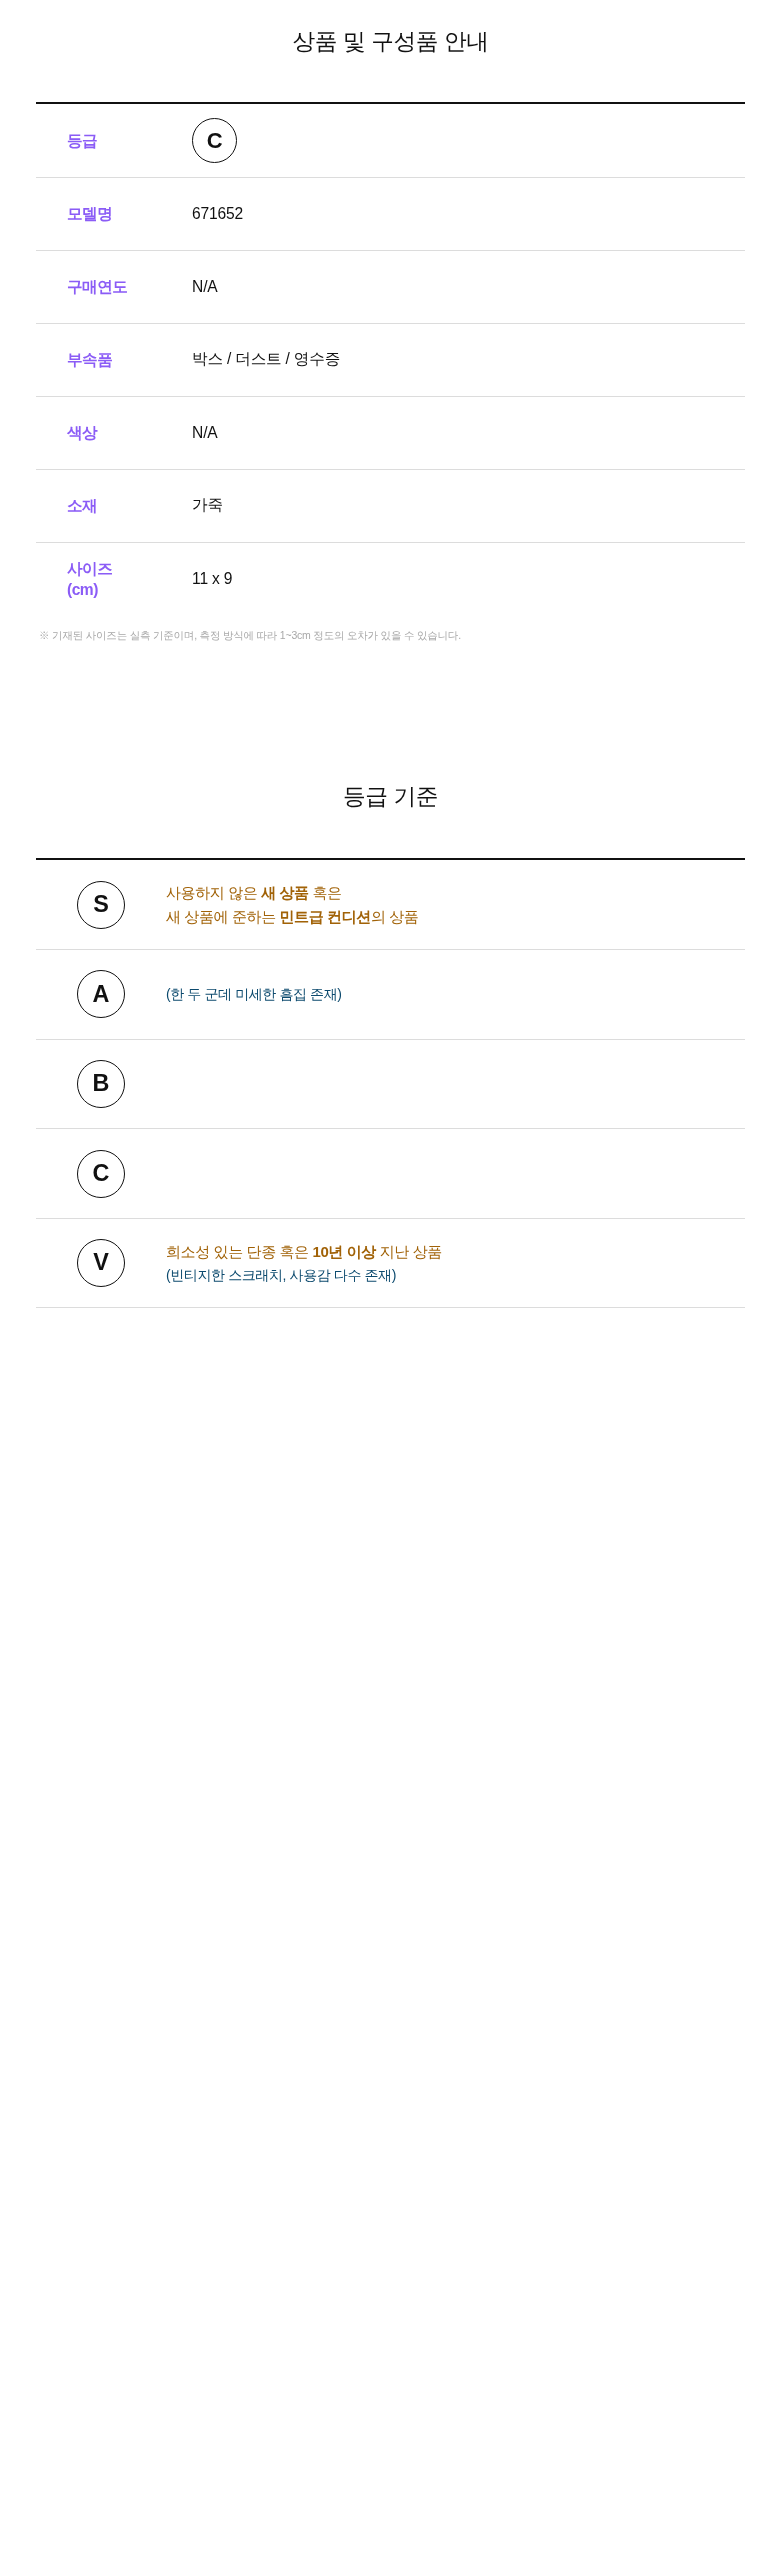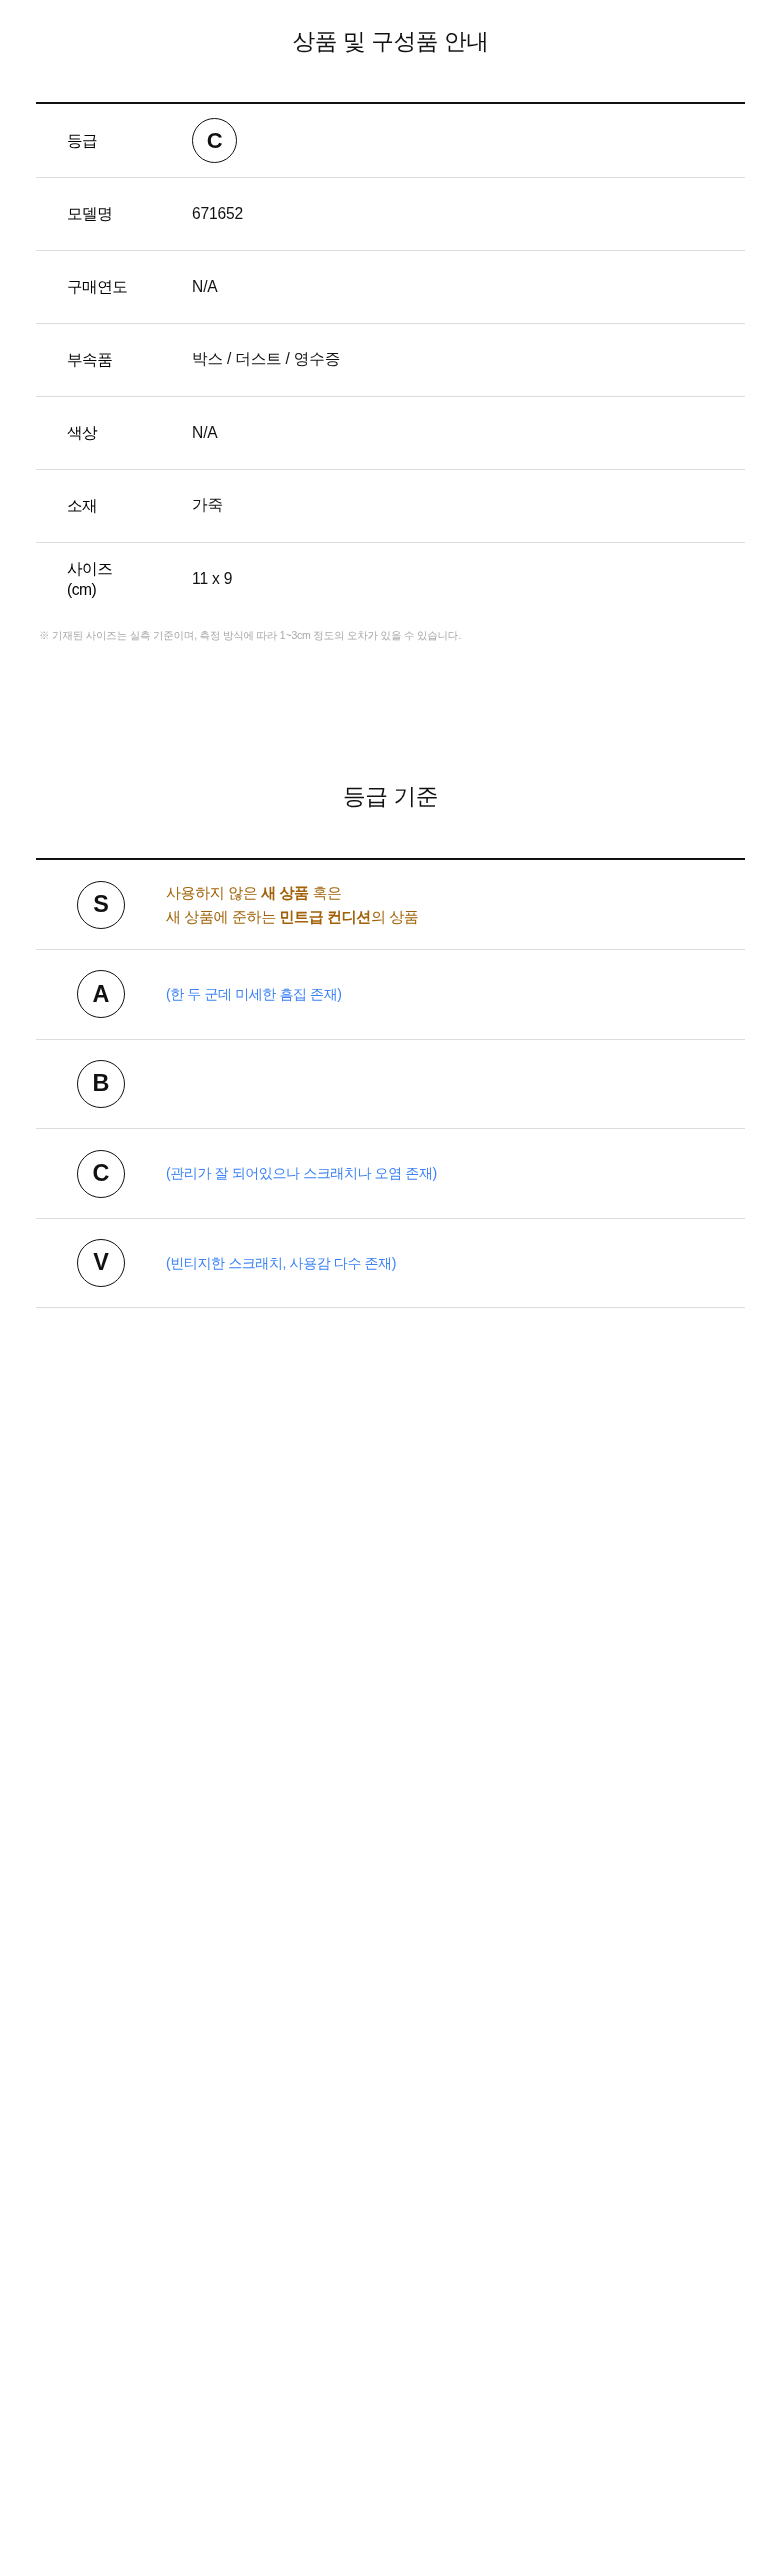--- a/index.html
+++ b/index.html
@@ -49,24 +49,24 @@
     border-bottom: 0.8px solid #dcdcdc;
     vertical-align: middle;
     font-size: 15.6px;
   }
   .spec-table tr:last-child td {
     border-bottom: none;
   }
   .spec-label {
     width: 153px;
     padding-left: 31px;
-    font-weight: normal;
+    font-weight: bold;
     letter-spacing: -0.5px;
     line-height: 1.35;
-    color: #000000;
+    color: #8b5cf6;
   }
   .spec-value {
     padding-left: 3.1px;
     font-weight: normal;
     color: #111111;
     letter-spacing: -0.2px;
   }
   .grade-badge {
     display: inline-flex;
     align-items: center;
@@ -139,21 +139,21 @@
   .criteria-main {
     font-size: 15px;
     line-height: 1.55;
     color: #a16207;
     letter-spacing: -0.4px;
   }
   .criteria-main b { font-weight: bold; }
   .criteria-sub {
     font-size: 14px;
     line-height: 1.55;
-    color: #3b82f6;
+    color: #0c4a6e;
     letter-spacing: -0.4px;
     margin-top: 1.6px;
   }
   .bottom-pad { height: 31px; }
 </style>
 </head>
 <body>
 
 <div class="page">
 
@@ -235,29 +235,31 @@
         <div class="criteria-badge-cell">
           <span class="criteria-badge">B</span>
         </div>
       </div>
 
       <div class="criteria-row">
         <div class="criteria-badge-cell">
           <span class="criteria-badge">C</span>
         </div>
         <div class="criteria-text">
-          <div class="criteria-sub">(관리가 잘 되어있으나 스크래치나 오염 존재)</div>
         </div>
       </div>
 
       <div class="criteria-row">
         <div class="criteria-badge-cell">
           <span class="criteria-badge">V</span>
         </div>
         <div class="criteria-text">
+          <div class="criteria-main">
+            <span>희소성 있는 단종 혹은 </span><b>10년 이상</b><span> 지난 상품</span>
+          </div>
           <div class="criteria-sub">(빈티지한 스크래치, 사용감 다수 존재)</div>
         </div>
       </div>
 
     </div>
   </section>
 
   <div class="bottom-pad"></div>
 </div>
 

